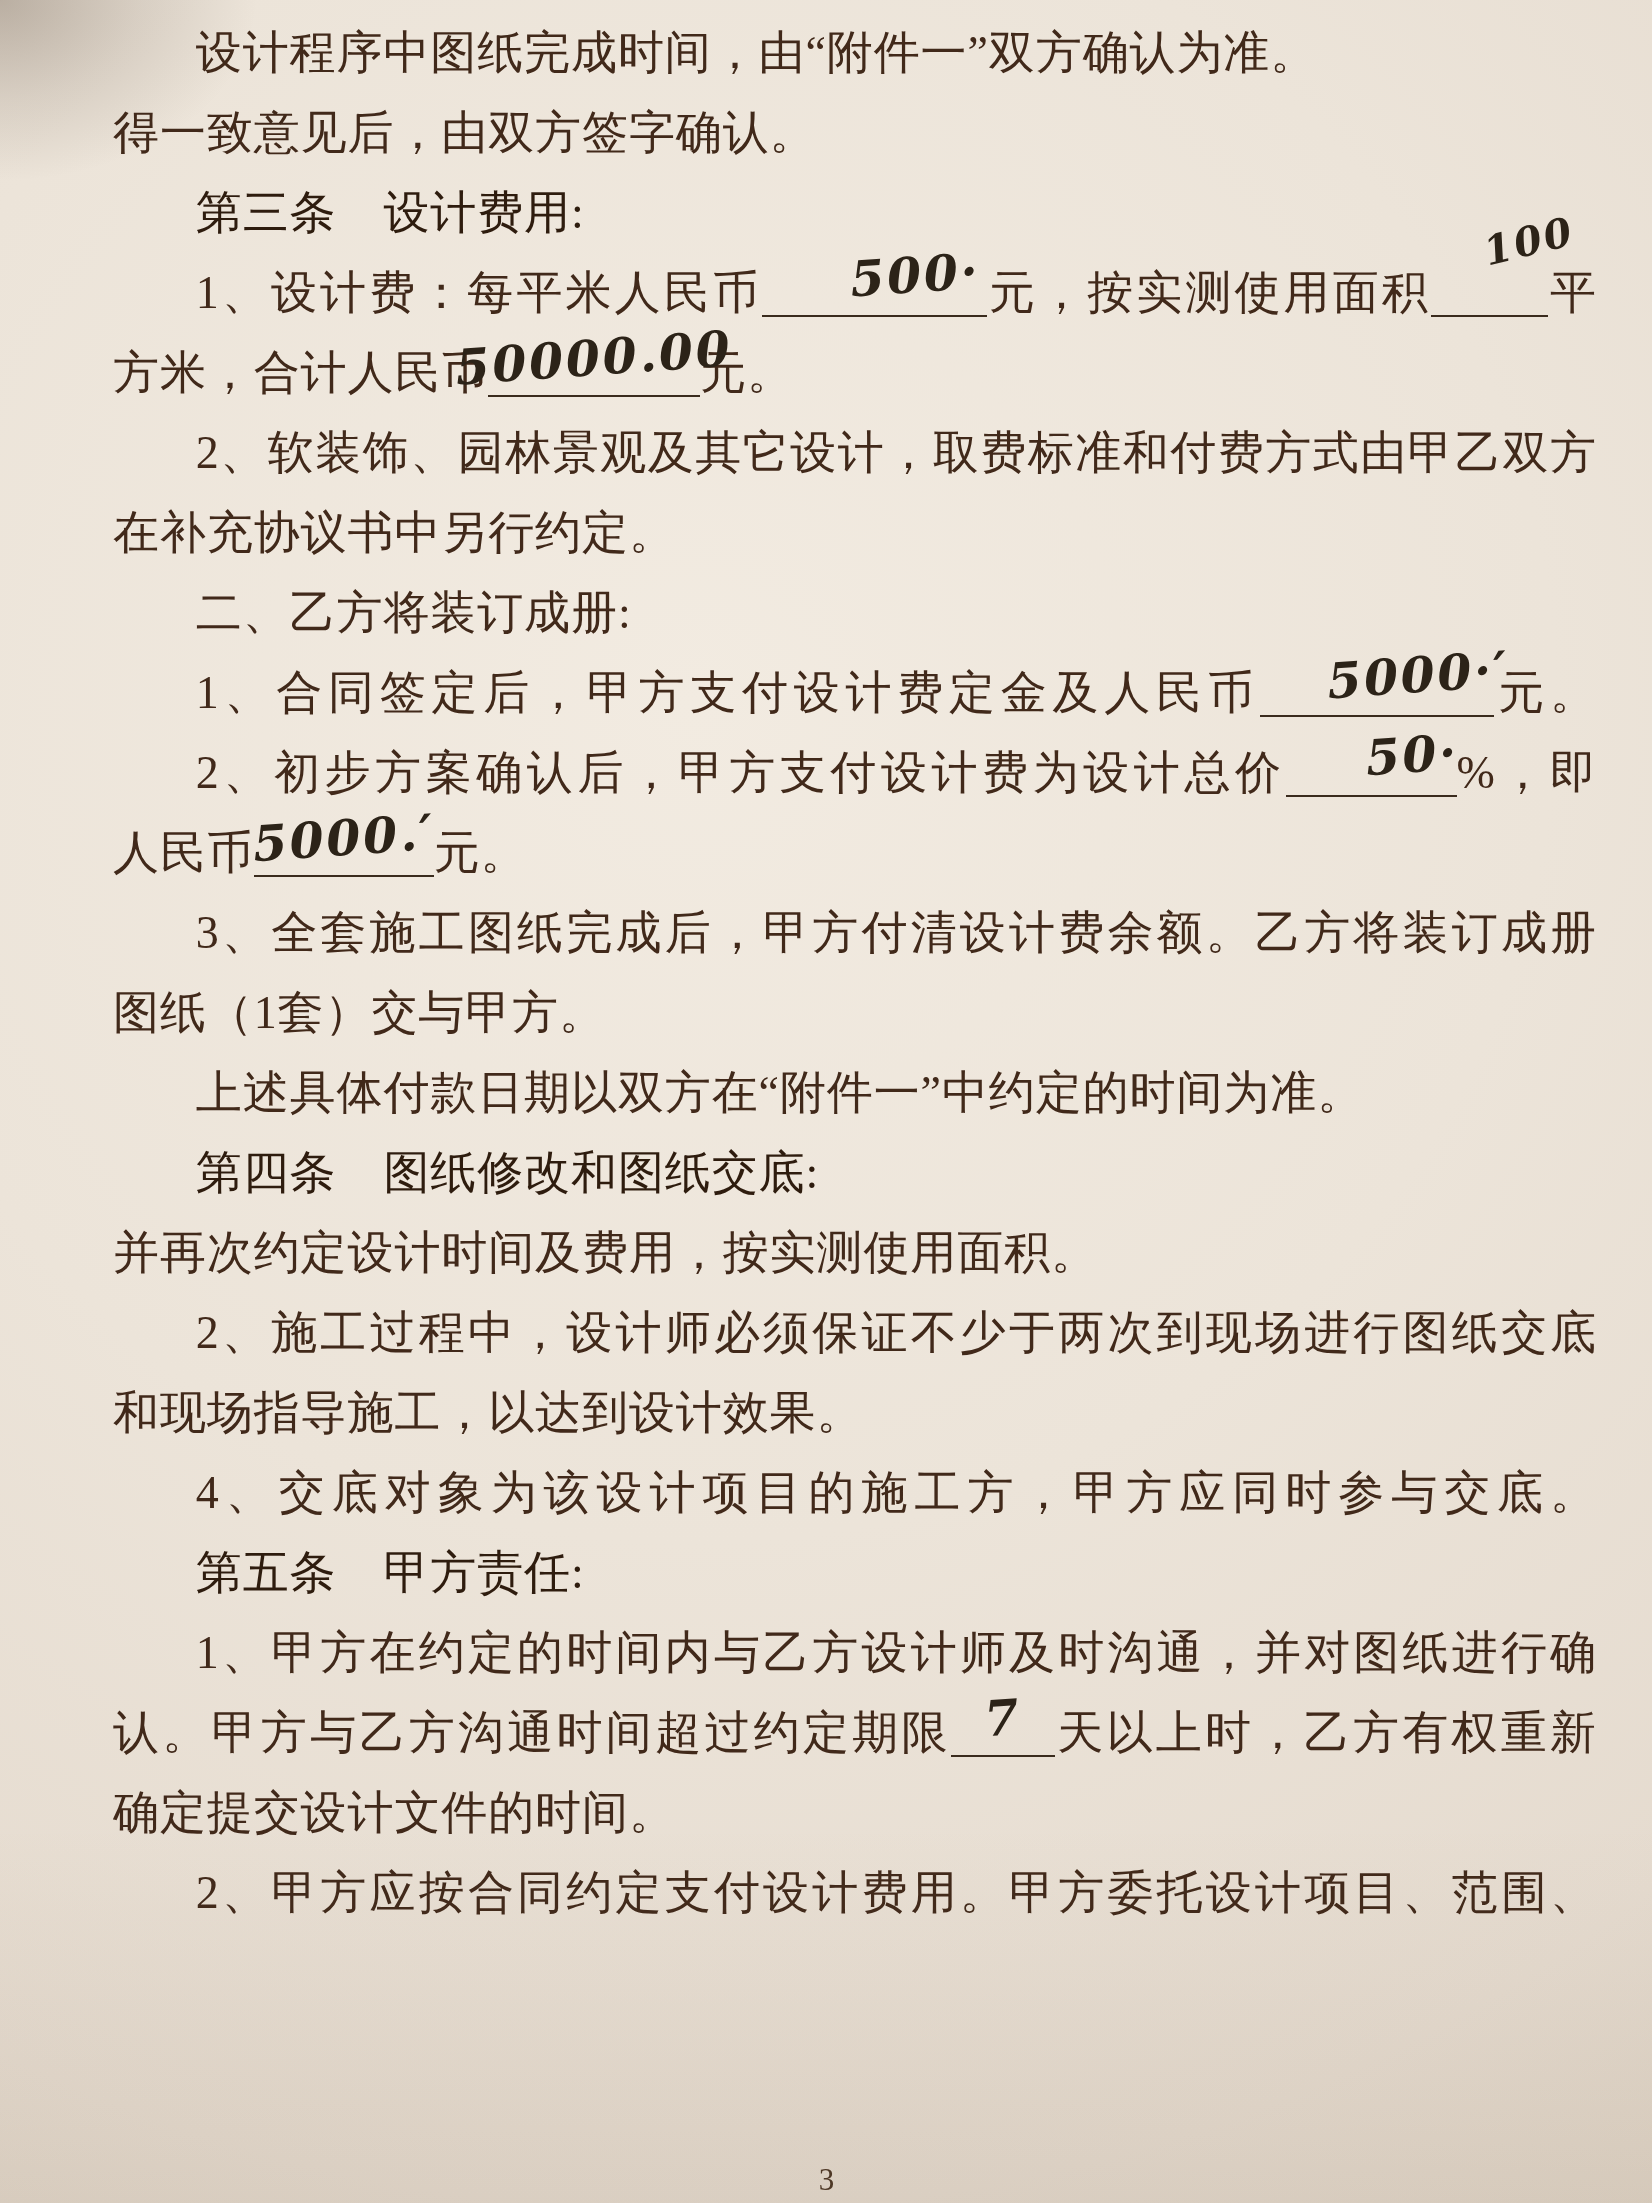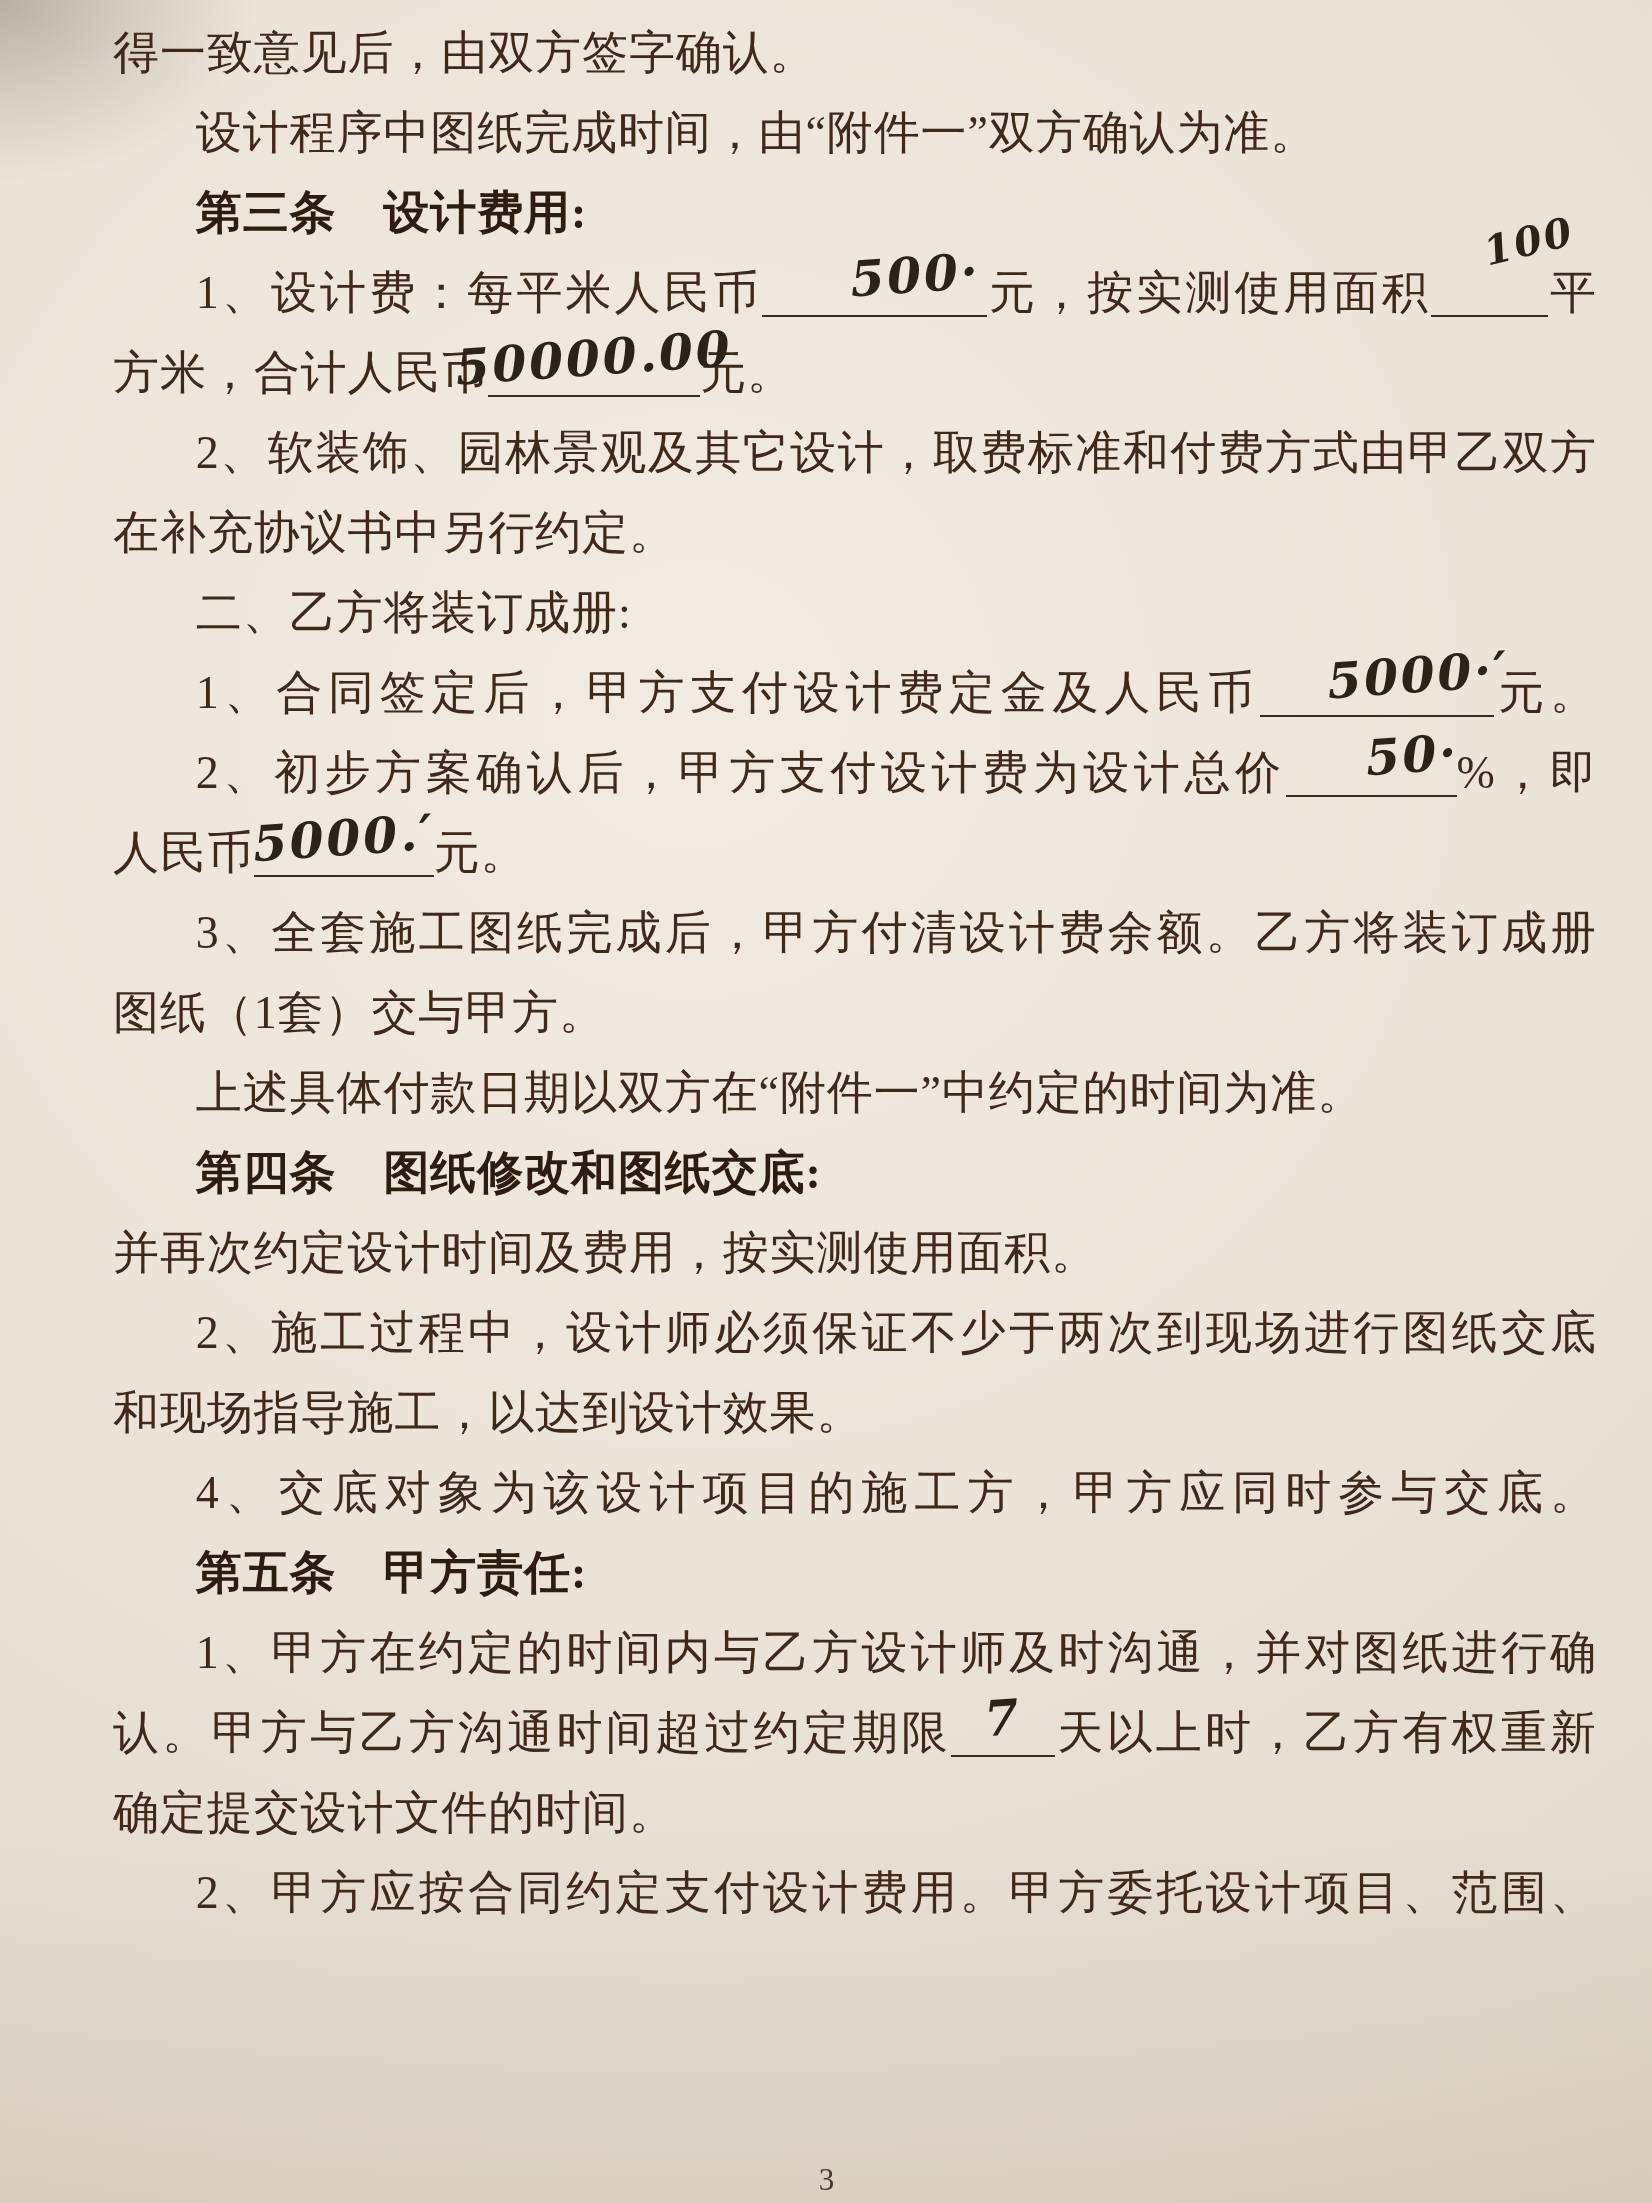--- a/index.html
+++ b/index.html
@@ -30,21 +30,21 @@
     pointer-events:none;
   }
   .doc-body{position:relative;}
   .para{
     font-size:46px;
     line-height:80px;
     white-space:nowrap;
     letter-spacing:0.9px;
   }
   .para.indent{ text-indent:1.8em; }
-  .para.bold{ font-weight:bold; color:#2e1c0e; }
+  .para.bold{ font-weight:normal; color:#2e1c0e; }
   .para.fill{ white-space:normal; text-align:justify; text-align-last:justify; text-justify:inter-character; }
   .seg{ }
   .blank{
     position:relative;
     display:inline-block;
     height:50px;
     border-bottom:2.7px solid #3a2b1d;
     vertical-align:-9px;
   }
   .handwriting{
@@ -70,22 +70,22 @@
     text-align:center;
     font-size:31px;
     color:#4a3423;
   }
 </style>
 </head>
 <body>
 
 <div class="page">
   <div class="doc-body">
+      <div class="para indent"><span class="seg">设计程序中图纸完成时间，由“附件一”双方确认为准。</span></div>
       <div class="para"><span class="seg">得一致意见后，由双方签字确认。</span></div>
-      <div class="para indent"><span class="seg">设计程序中图纸完成时间，由“附件一”双方确认为准。</span></div>
       <div class="para indent bold"><span class="seg">第三条　设计费用:</span></div>
       <div class="para indent fill"><span class="seg">1、设计费：每平米人民币</span><span class="blank" style="width: 225px;"><span class="handwriting">500·</span></span><span class="seg">元，按实测使用面积</span><span class="blank above" style="width: 117px;"><span class="handwriting">100</span></span><span class="seg">平</span></div>
       <div class="para"><span class="seg">方米，合计人民币</span><span class="blank" style="width: 212px;"><span class="handwriting">50000.00</span></span><span class="seg">元。</span></div>
       <div class="para indent fill"><span class="seg">2、软装饰、园林景观及其它设计，取费标准和付费方式由甲乙双方</span></div>
       <div class="para"><span class="seg">在补充协议书中另行约定。</span></div>
       <div class="para indent"><span class="seg">二、乙方将装订成册:</span></div>
       <div class="para indent fill"><span class="seg">1、合同签定后，甲方支付设计费定金及人民币</span><span class="blank" style="width: 234px;"><span class="handwriting">5000·′</span></span><span class="seg">元。</span></div>
       <div class="para indent fill"><span class="seg">2、初步方案确认后，甲方支付设计费为设计总价</span><span class="blank" style="width: 171px;"><span class="handwriting">50·</span></span><span class="seg">%，即</span></div>
       <div class="para"><span class="seg">人民币</span><span class="blank" style="width: 180px;"><span class="handwriting">5000.′</span></span><span class="seg">元。</span></div>
       <div class="para indent fill"><span class="seg">3、全套施工图纸完成后，甲方付清设计费余额。乙方将装订成册</span></div>

